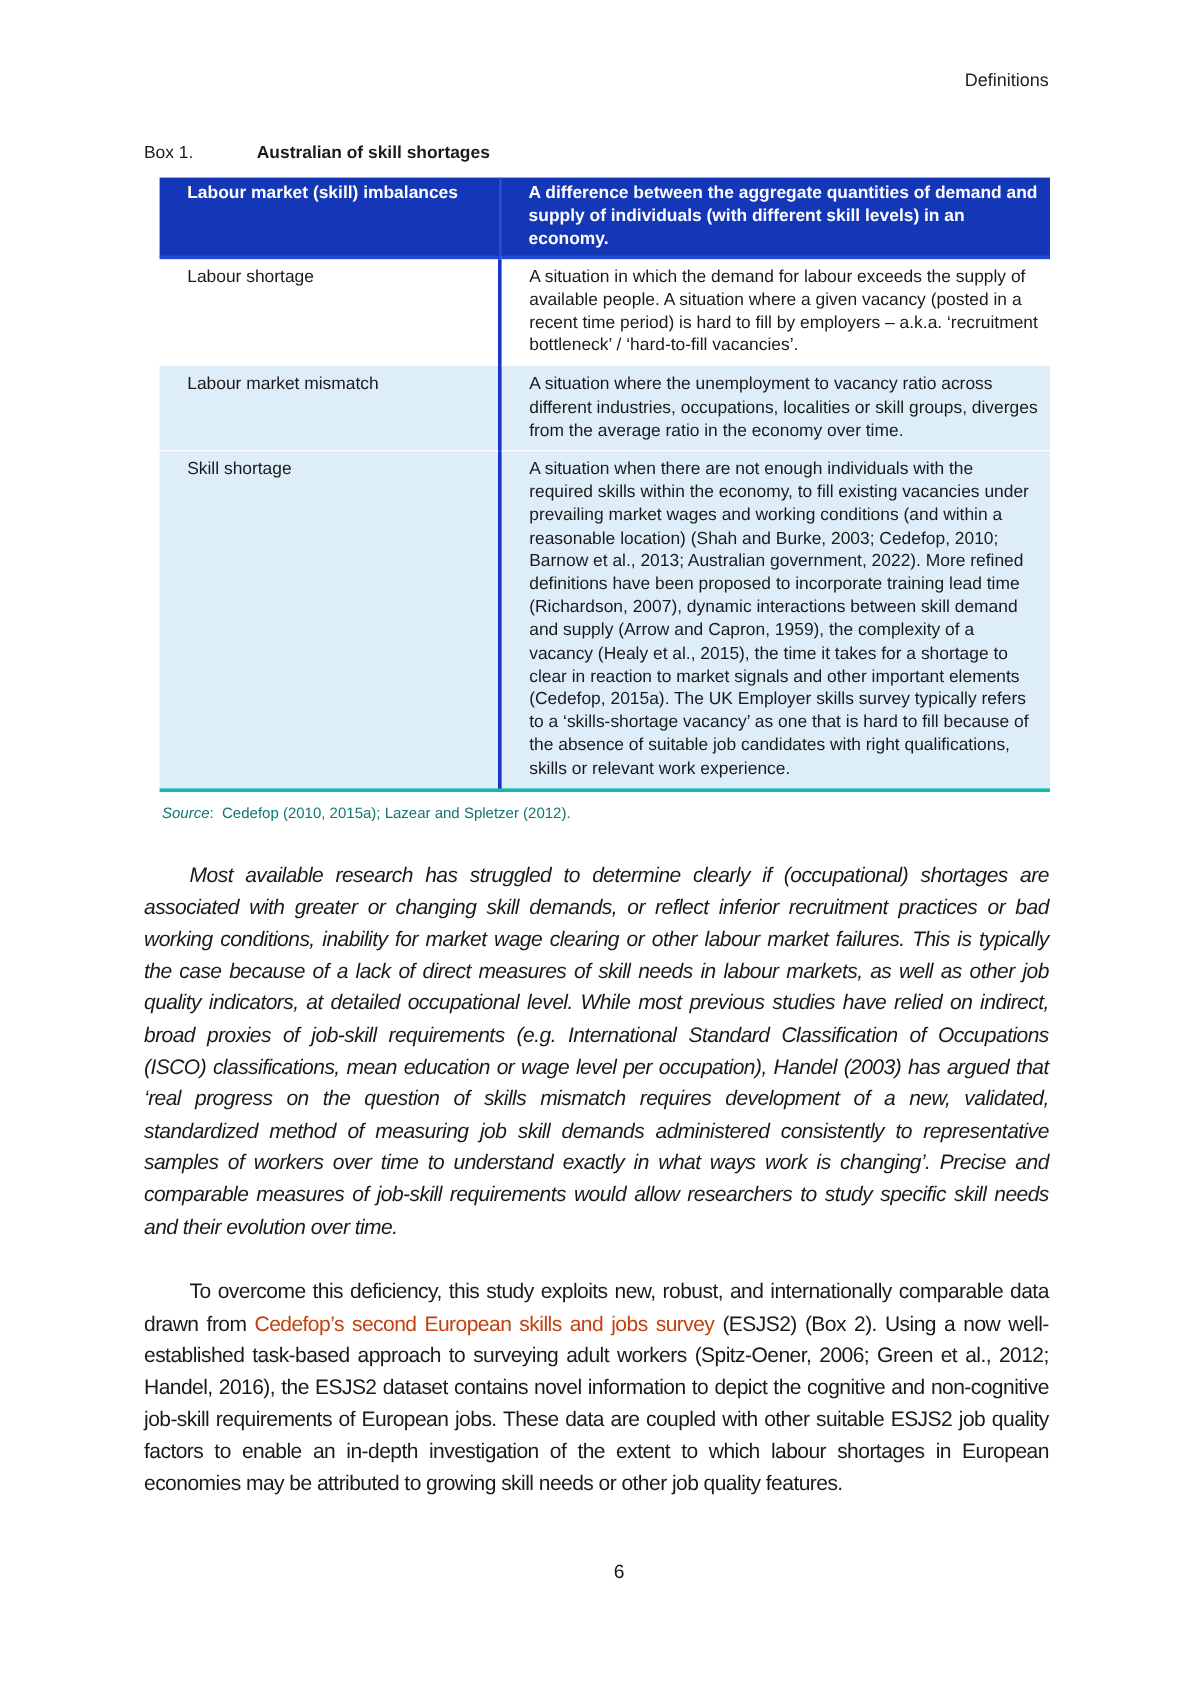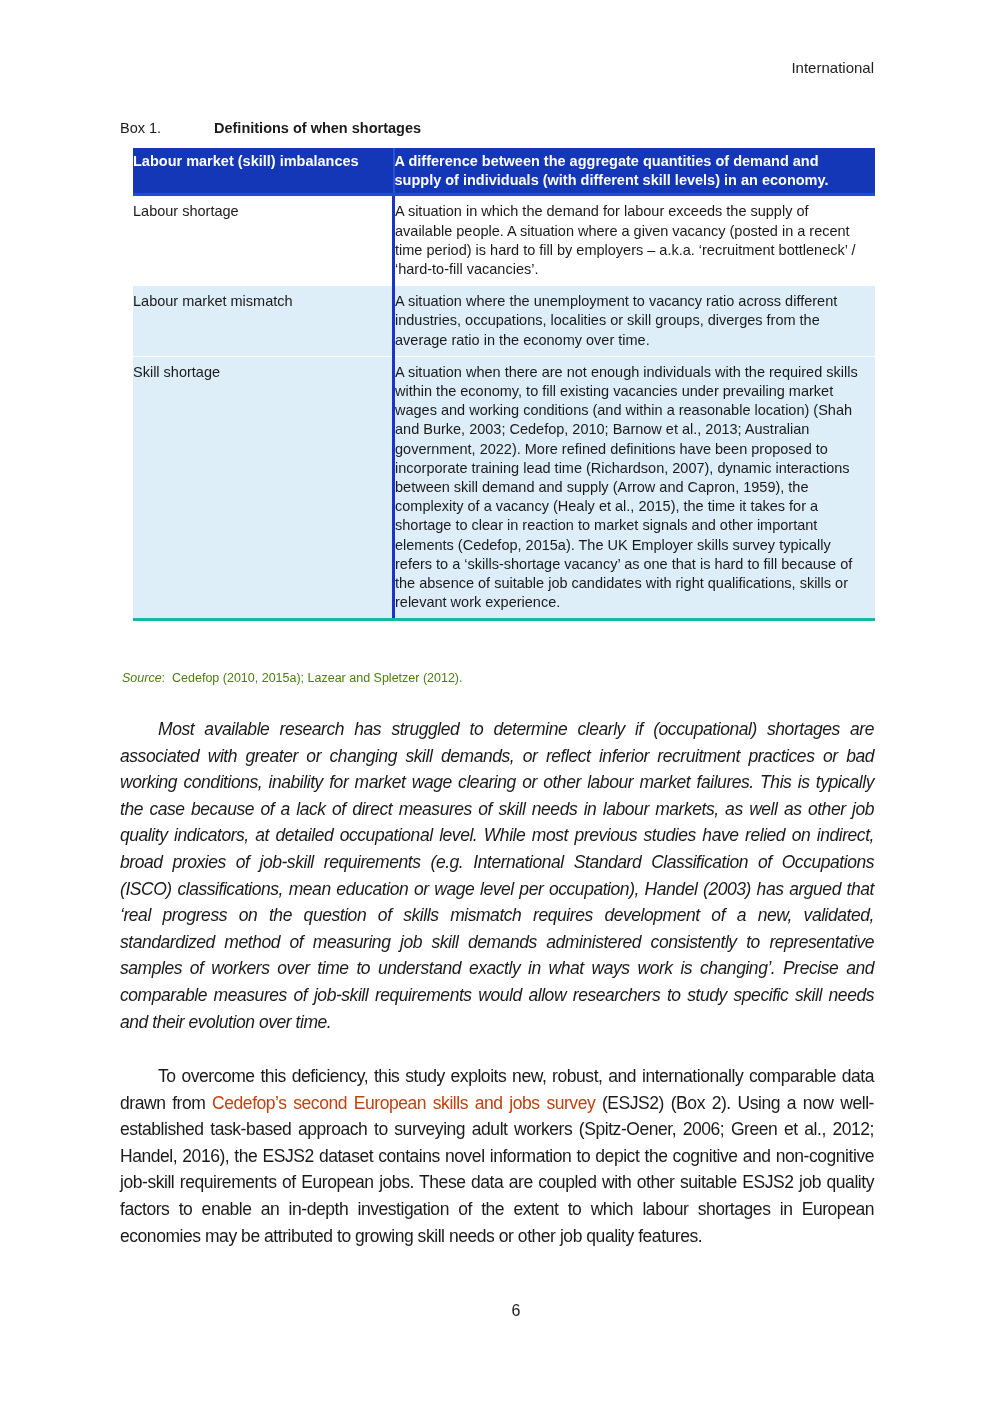--- a/index.html
+++ b/index.html
@@ -2,44 +2,44 @@
 <html><head>
   <meta charset="utf-8">
   <style>
     html, body { margin: 0; padding: 0; background: #ffffff; }
     body { width: 992px; height: 1403px; position: relative; font-family: "Liberation Sans", sans-serif; color: #1a1a1a; }
     .running-head { position: absolute; top: 59px; right: 118px; font-size: 15px; color: #222; }
     .box-caption { position: absolute; top: 120px; left: 120px; font-size: 14.5px; }
     .box-caption .num { display: inline-block; width: 94px; }
     .box-caption .title { font-weight: bold; }
     table.box { position: absolute; top: 148px; left: 133px; width: 742px; border-collapse: collapse; font-size: 14.5px; line-height: 19.2px; }
-    table.box td { vertical-align: top; padding: 3px 9px 4px 0; margin-top: 48px; }
+    table.box td { vertical-align: top; padding: 3px 9px 4px 23px; margin-top: 48px; }
     table.box td.c1 { width: 250px; border-right: 3px solid #1a33c9; }
     table.box tr.head td { background: #1437b8; color: #fff; font-weight: bold; padding-top: 4px; padding-bottom: 3px; border-bottom: 3px solid #1f4bd6; }
     table.box tr.head td.c1 { border-right: 2px solid #2a52d8; }
     table.box tr.shade td { background: #deeef9; }
     table.box tr.plain td { background: #ffffff; }
     table.box tr.row td { padding-top: 6px; padding-bottom: 6px; border-bottom: 1px solid #ffffff; }
     table.box tr.last td { border-bottom: 3px solid #14b8a6; }
-    .source { position: absolute; top: 671px; left: 122px; font-size: 12.5px; color: #4d7c0f; }
+    .source { position: absolute; top: 671px; left: 135px; font-size: 12.5px; color: #0f766e; }
     .source em { font-style: italic; }
     .body-text { position: absolute; left: 120px; width: 754px; font-size: 17.5px; line-height: 26.6px; text-align: justify; letter-spacing: -0.45px; word-spacing: 0px; font-family: "Liberation Sans Narrow", "Liberation Sans", sans-serif; }
     .body-text p { margin: 0; text-indent: 38px; }
     #p1 { top: 716px; font-style: italic; }
     #p2 { top: 1063px; }
     .link { color: #c2410c; }
     .page-number { position: absolute; top: 1302px; left: 0; width: 1032px; text-align: center; font-size: 16px; }
   </style>
 </head>
 <body>
 
-<div class="running-head">International</div>
+<div class="running-head">Definitions</div>
 
 <div class="box-caption">
-  <span class="num">Box 1.</span><span class="title">Definitions of when shortages</span>
+  <span class="num">Box 1.</span><span class="title">Australian of skill shortages</span>
 </div>
 
 <table class="box">
   <tbody>
       <tr class="head">
     <td class="c1">Labour market (skill) imbalances</td>
     <td class="c2">A difference between the aggregate quantities of demand and supply of individuals (with different skill levels) in an economy.</td>
   </tr>
   <tr class="row plain">
     <td class="c1">Labour shortage</td>

